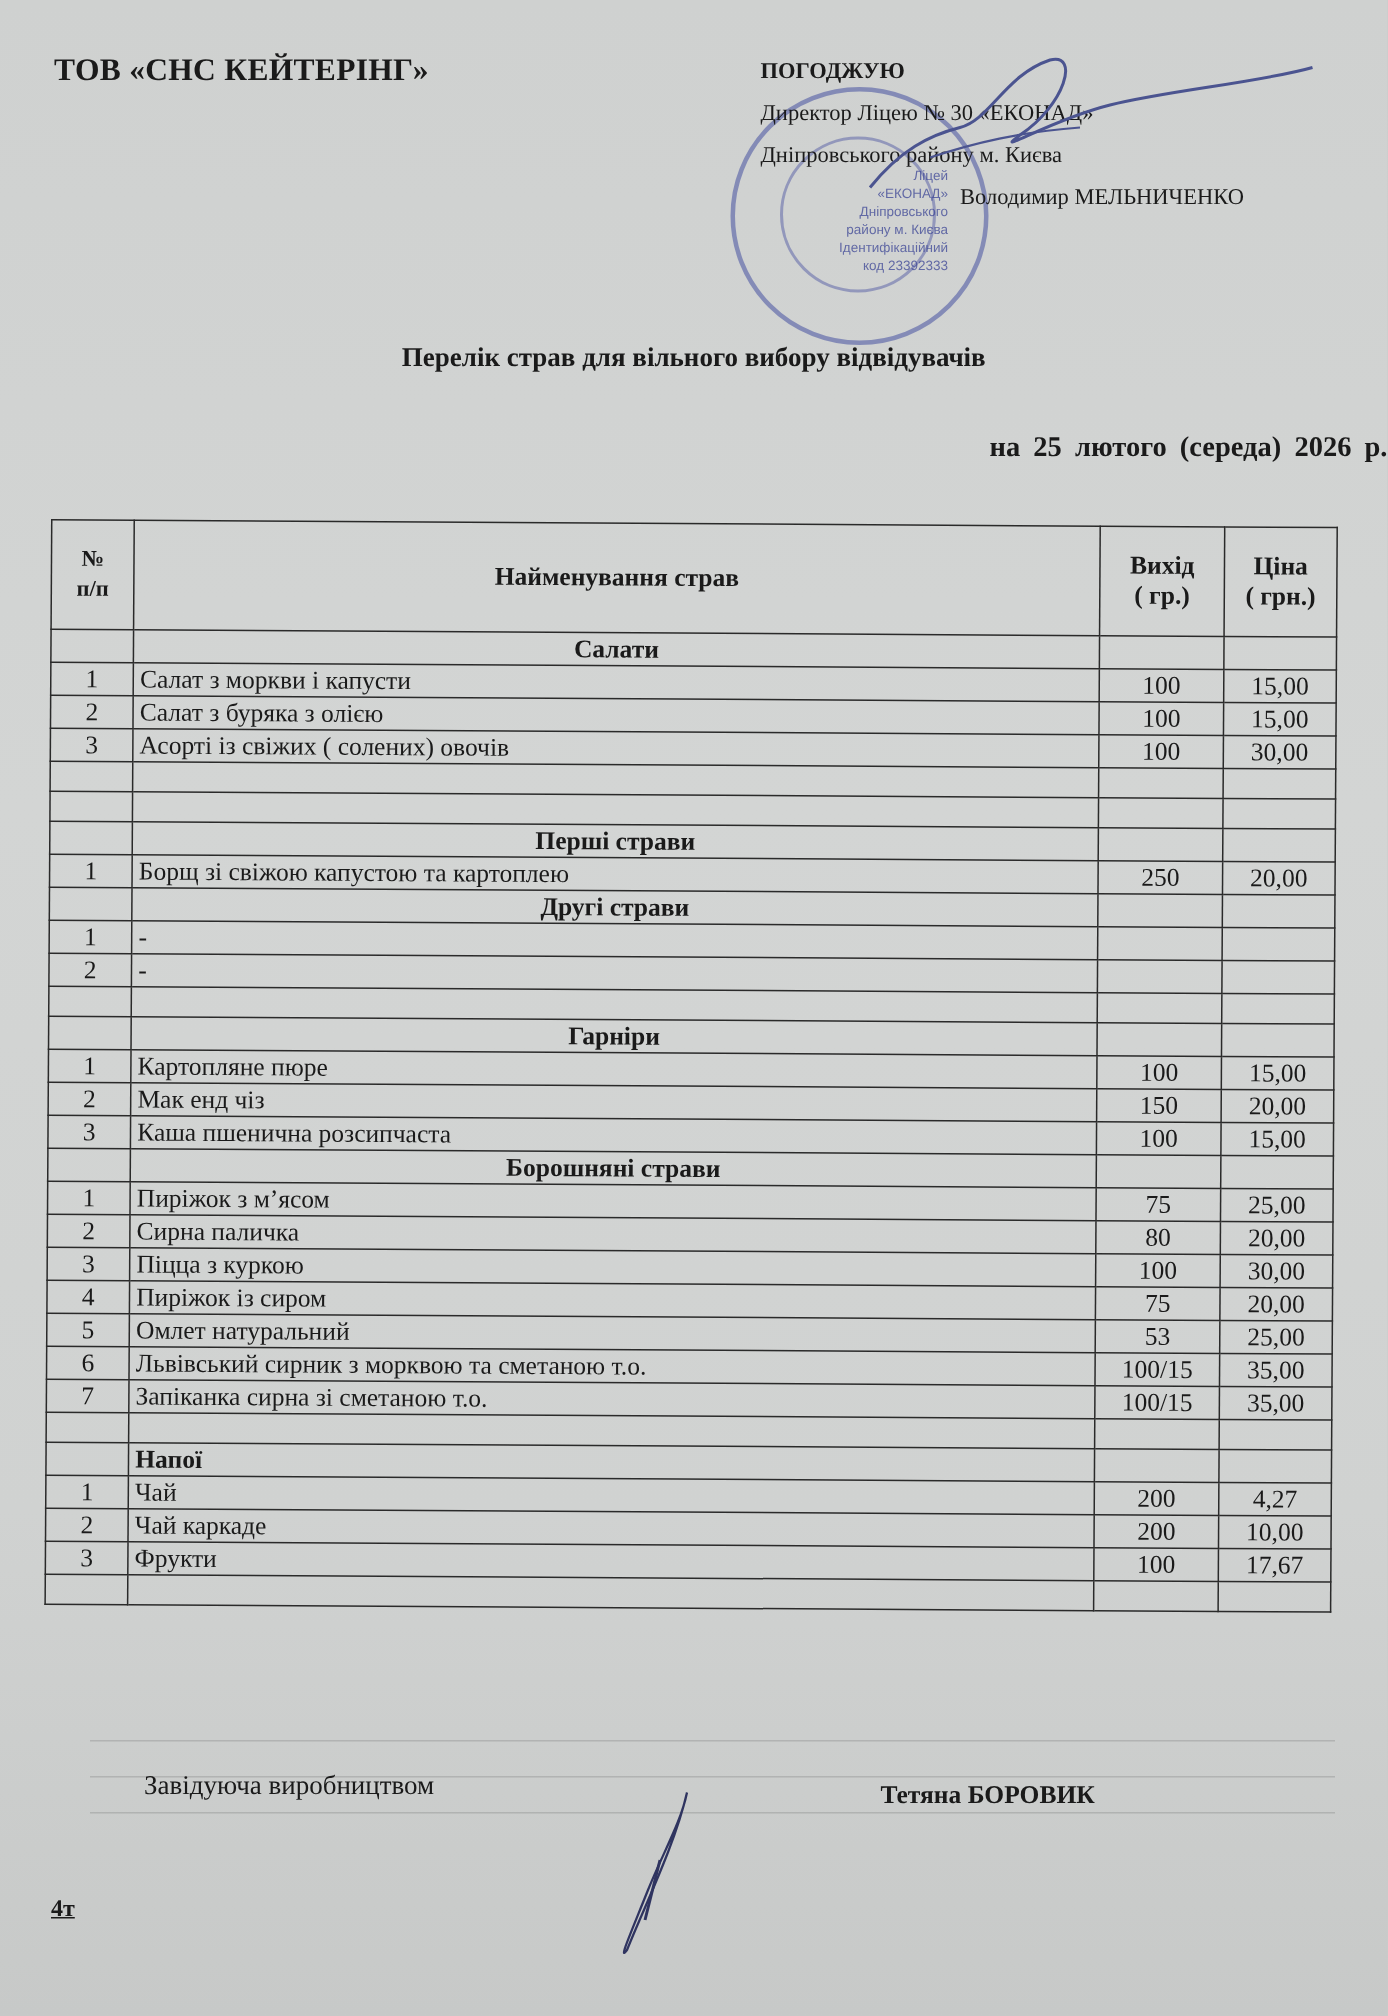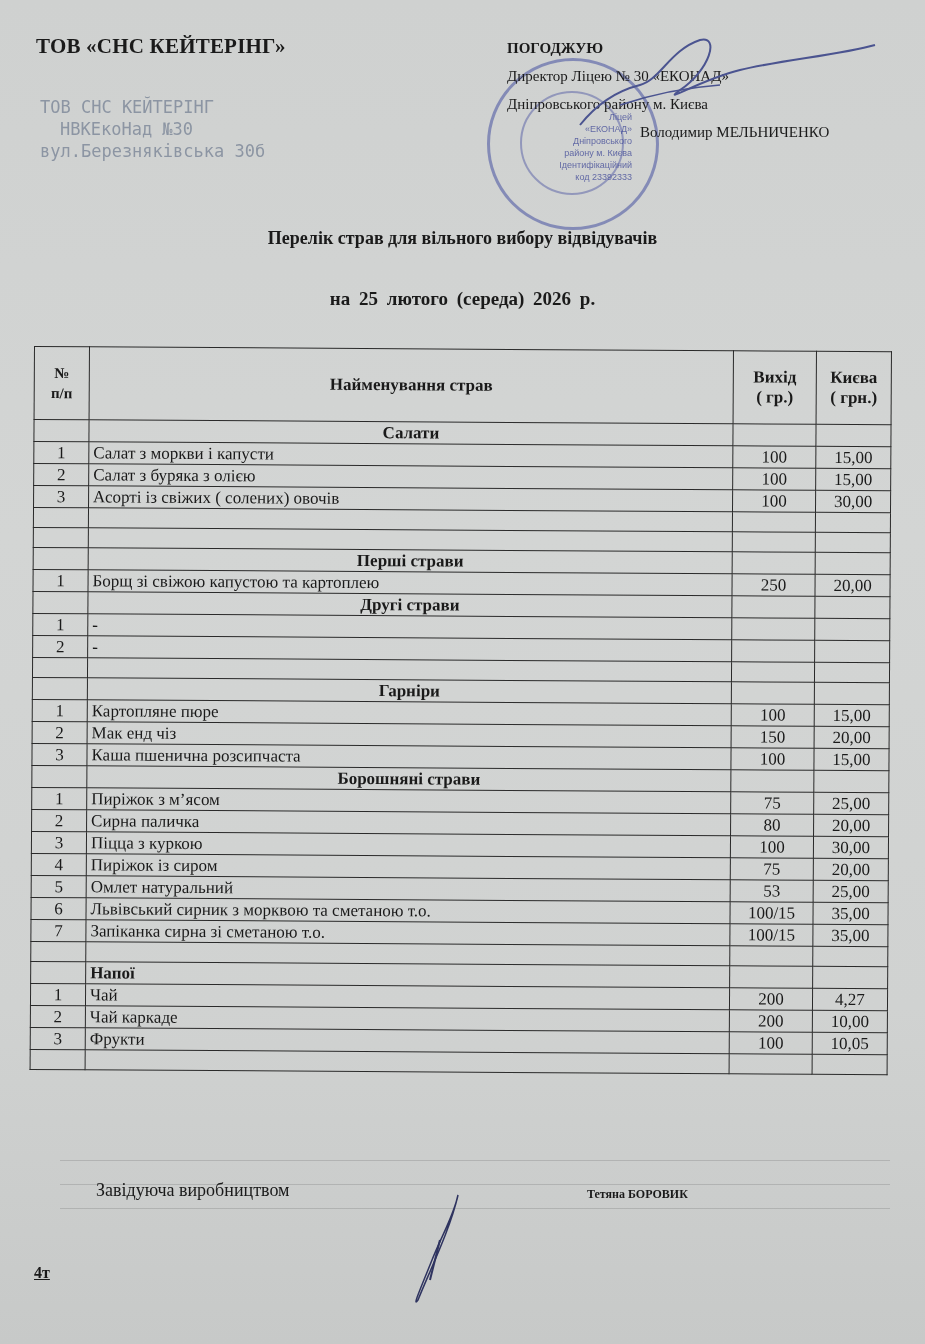--- a/index.html
+++ b/index.html
@@ -44,21 +44,21 @@
     color: rgba(60, 70, 150, 0.75); z-index: 2;
   }
   .signature {
     position: absolute; left: 560px; top: 30px; width: 320px; height: 110px;
   }
   .title {
     position: absolute; left: 0; width: 925px; text-align: center; top: 228px;
     font-weight: bold; font-size: 18px;
   }
   .subtitle {
-    position: absolute; left: 0; width: 925px; text-align: center; top: 288px;
+    position: absolute; left: 0; width: 925px; text-align: right; top: 288px;
     font-weight: bold; font-size: 19px; word-spacing: 4px;
   }
   table.menu {
     position: absolute; left: 34px; top: 346px; width: 858px;
     border-collapse: collapse; font-size: 17px;
     transform: rotate(0.35deg); transform-origin: left top;
   }
   table.menu td, table.menu th {
     border: 1.5px solid #2a2a2a; padding: 0 4px; height: 21px; line-height: 20px;
   }
@@ -69,44 +69,39 @@
   .c-price { width: 66px; text-align: center; vertical-align: bottom; }
   tr.hdr th { height: 72px; vertical-align: middle; }
   tr.hdr th.c-no { font-size: 15px; line-height: 20px; }
   tr.section td.c-name { text-align: center; font-weight: bold; }
   tr.section.left td.c-name { text-align: left; }
   tr.empty td { height: 19px; }
   .footer-role {
     position: absolute; left: 96px; top: 1180px; font-weight: normal; font-size: 18px;
   }
   .footer-name {
-    position: absolute; left: 587px; top: 1187px; font-weight: bold; font-size: 12px;
+    position: absolute; left: 587px; top: 1187px; font-weight: bold; font-size: 17px;
   }
   .page-mark {
     position: absolute; left: 34px; top: 1264px; font-weight: bold; font-size: 16px; text-decoration: underline;
   }
   .sig2 { position: absolute; left: 410px; top: 1190px; width: 60px; height: 120px; }
   .ghost {
     position: absolute; left: 60px; top: 1140px; width: 830px; height: 180px;
     color: rgba(60,60,60,0.18); font-size: 16px;
   }
   .ghost .line { position: absolute; left: 0; width: 830px; border-top: 1px solid rgba(60,60,60,0.18); }
 </style>
 </head>
 <body>
 
 <div class="page">
 
   <div class="org">ТОВ  «СНС КЕЙТЕРІНГ»</div>
 
-  <div class="org-stamp">
-    <div>ТОВ СНС  КЕЙТЕРІНГ</div>
-    <div>НВКЕкоНад №30</div>
-    <div>вул.Березняківська 30б</div>
-  </div>
 
   <div class="seal">
     <div class="seal-text">
       <div>Ліцей</div>
       <div>«ЕКОНАД»</div>
       <div>Дніпровського</div>
       <div>району м. Києва</div>
       <div>Ідентифікаційний</div>
       <div>код 23392333</div>
     </div>
@@ -133,21 +128,21 @@
       <th class="c-no">
         <span>№</span><br>
         <span>п/п</span>
       </th>
       <th class="c-name" style="text-align:center">Найменування страв</th>
       <th class="c-out" style="vertical-align:middle">
         <span>Вихід</span><br>
         <span>( гр.)</span>
       </th>
       <th class="c-price" style="vertical-align:middle">
-        <span>Києва</span><br>
+        <span>Ціна</span><br>
         <span>( грн.)</span>
       </th>
     </tr>
 
     <tr class="section">
       <td class="c-no"></td>
           <td class="c-name">Салати</td>
           <td></td>
           <td></td>
     </tr>
@@ -315,21 +310,21 @@
     <tr>
       <td class="c-no">2</td>
       <td class="c-name">Чай каркаде</td>
       <td class="c-out">200</td>
       <td class="c-price">10,00</td>
     </tr>
     <tr>
       <td class="c-no">3</td>
       <td class="c-name">Фрукти</td>
       <td class="c-out">100</td>
-      <td class="c-price">10,05</td>
+      <td class="c-price">17,67</td>
     </tr>
     <tr class="empty">
           <td></td>
           <td></td>
           <td></td>
           <td></td>
         </tr>
   </tbody>
     </table>
 

